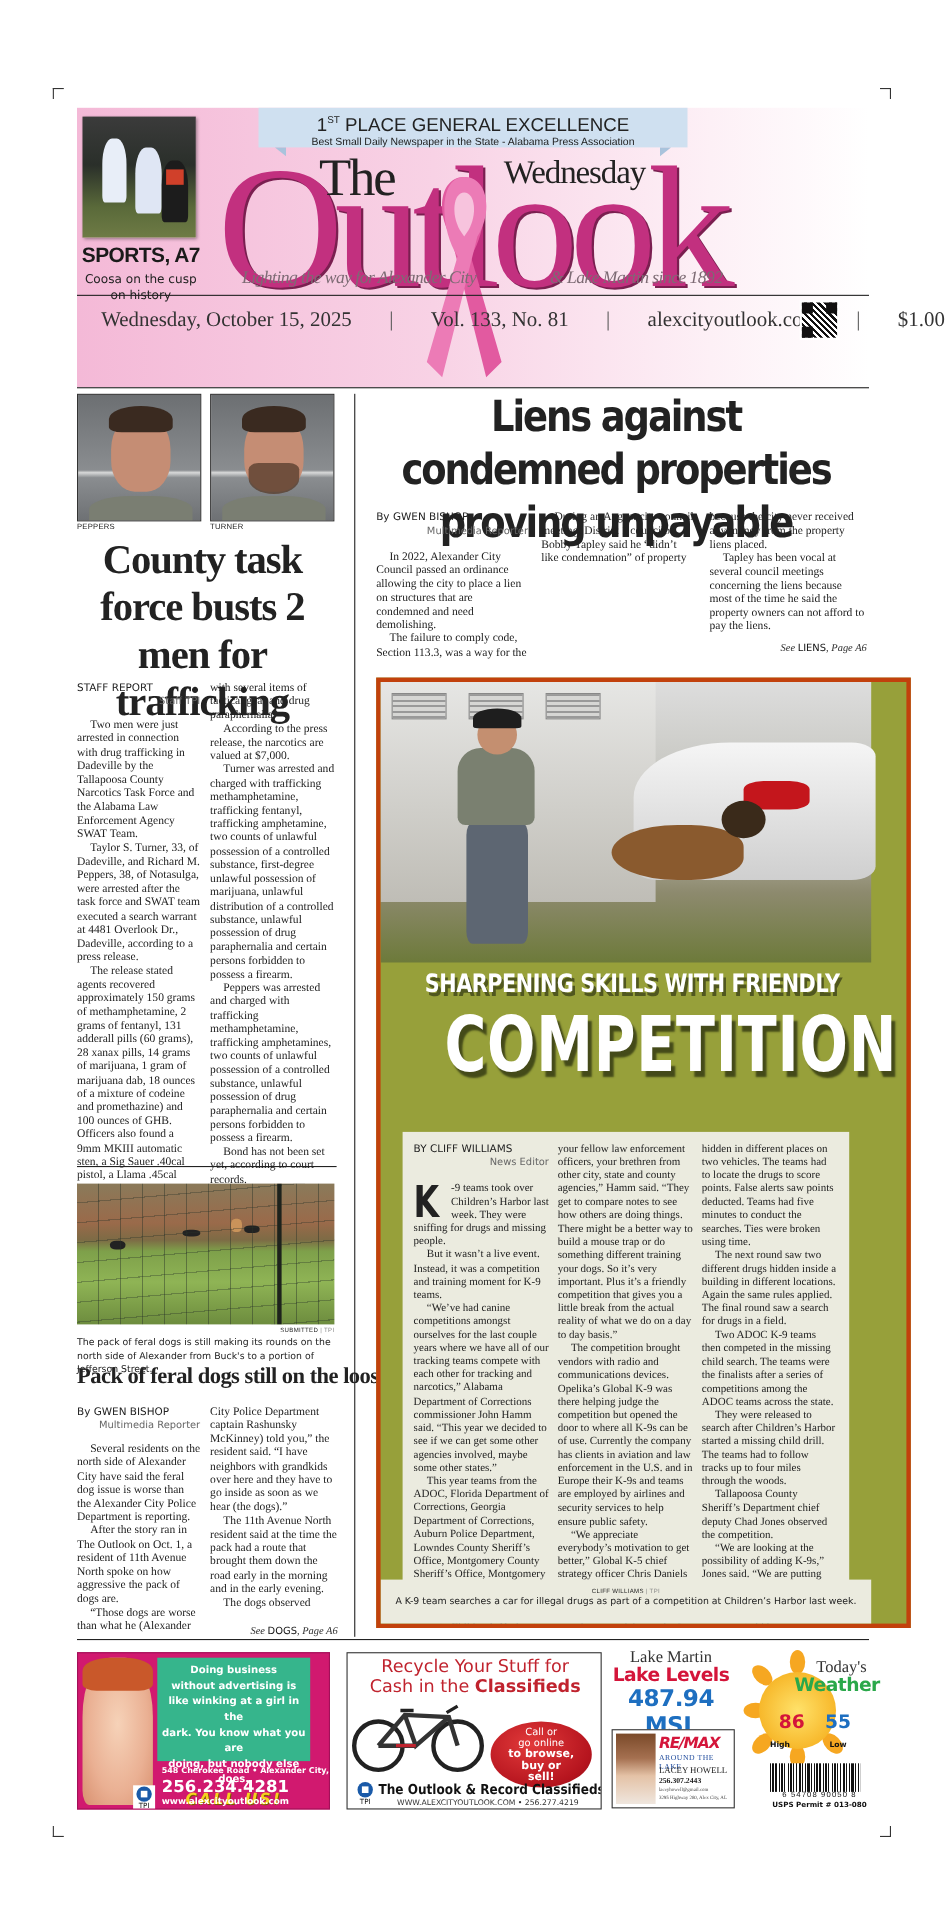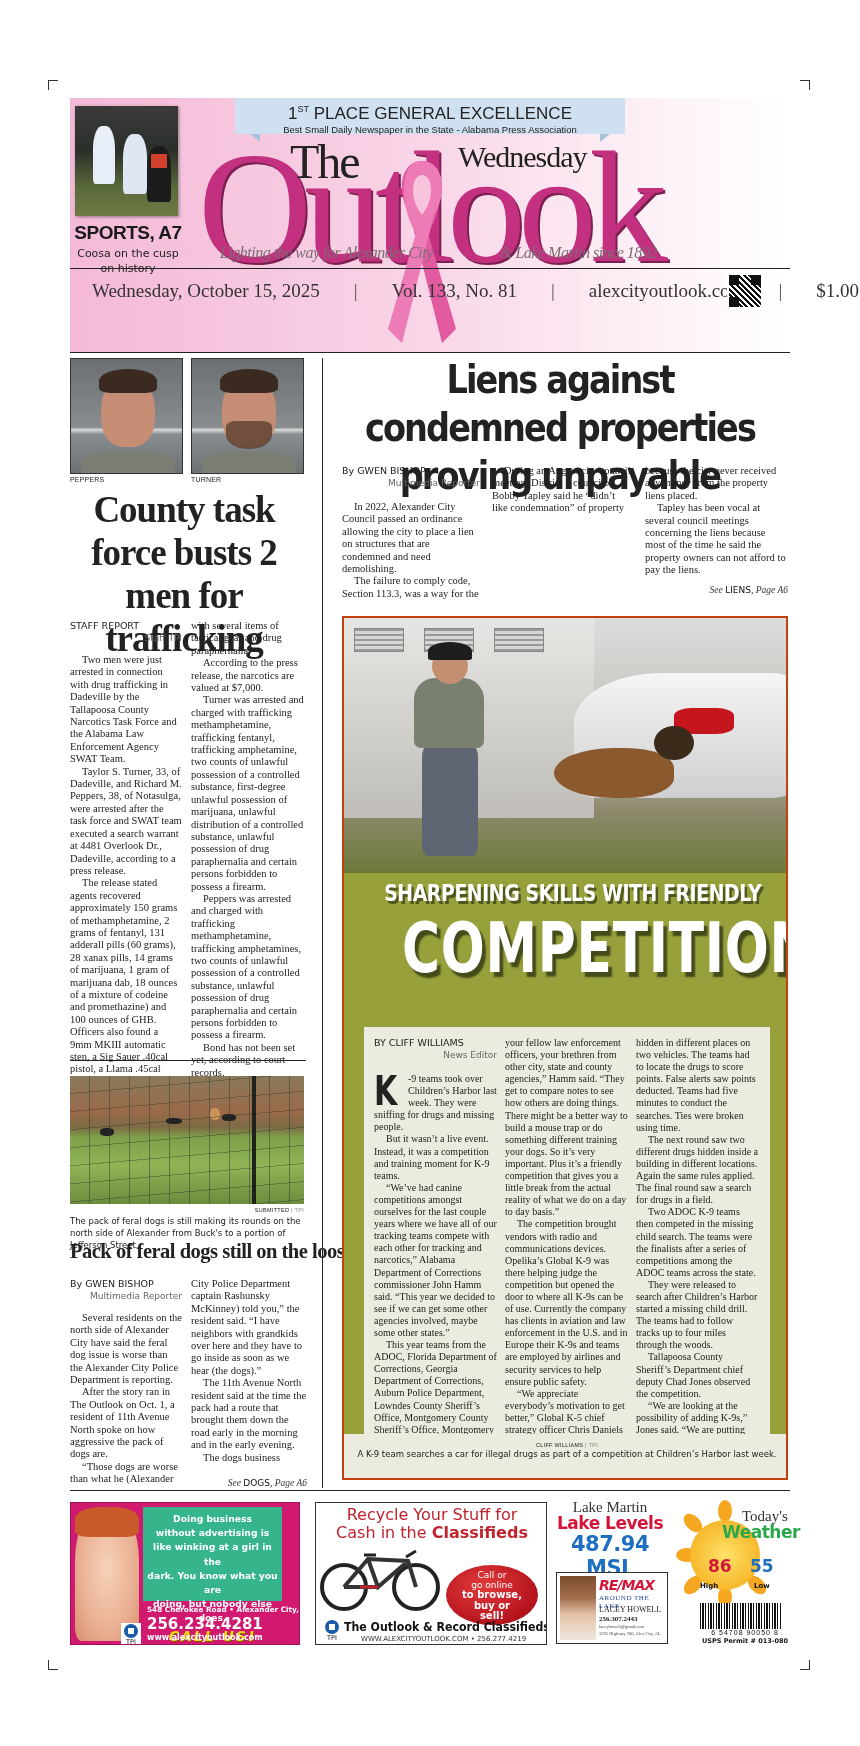--- a/index.html
+++ b/index.html
@@ -85,21 +85,21 @@
   .cutline { font-family: "DejaVu Sans", sans-serif; font-size: 8.5px; line-height: 12px; color: #222; }
   .hl-dogs { position: absolute; left: 70px; top: 1240px; width: 250px; font-family: "Liberation Serif", serif; font-size: 20.5px; color: #222; letter-spacing: -0.5px; white-space: nowrap; }
   .see-ref { font-family: "Liberation Serif", serif; font-style: italic; font-size: 9.5px; color: #333; text-align: right; }
   .see-ref b { font-family: "DejaVu Sans", sans-serif; font-style: normal; font-weight: normal; font-size: 9px; color: #111; }
 
   
   .hl-liens { position: absolute; left: 330px; top: 356px; width: 460px; text-align: center;
     font-family: "DejaVu Sans", sans-serif; font-weight: bold; font-size: 39px; line-height: 48px; color: #222; letter-spacing: -2.2px; transform: scaleX(0.86); transform-origin: center top; }
 
   
-  .feature { position: absolute; left: 342px; top: 616px; width: 446px; height: 864px; border: 2px solid #c2410c; background: #97a03a; overflow: hidden; }
+  .feature { position: absolute; left: 342px; top: 616px; width: 486px; height: 864px; border: 4px solid #c2410c; background: #97a03a; overflow: hidden; }
   .feat-photo { position: absolute; left: 0; top: 0; width: 446px; height: 255px;
     background: linear-gradient(180deg, #ddd 0%, #c9c9c4 30%, #b7b4a8 55%, #8d8a6e 75%, #6d7a3a 100%); }
   .trailer { position: absolute; left: 0; top: 0; width: 250px; height: 200px; background: linear-gradient(180deg,#e6e6e4,#bfbdb6); }
   .trailer .vent { position: absolute; top: 10px; width: 50px; height: 24px; background: repeating-linear-gradient(180deg,#999 0 2px,#d6d6d4 2px 5px); border: 1px solid #888; }
   .car { position: absolute; left: 230px; top: 55px; width: 220px; height: 125px; border-radius: 40% 10% 10% 10%; background: linear-gradient(180deg,#f5f5f5,#cfcfcf); }
   .taillight { position: absolute; left: 330px; top: 90px; width: 60px; height: 26px; border-radius: 30%; background: #c4161c; }
   .officer-body { position: absolute; left: 70px; top: 60px; width: 70px; height: 70px; border-radius: 30% 30% 10% 10%; background: #7a8070; }
   .officer-head { position: absolute; left: 88px; top: 30px; width: 36px; height: 36px; border-radius: 50%; background: #c48f70; }
   .officer-cap { position: absolute; left: 84px; top: 24px; width: 44px; height: 18px; border-radius: 50% 50% 10% 10%; background: #1e1e1e; }
   .officer-legs { position: absolute; left: 78px; top: 128px; width: 56px; height: 110px; background: #5d6672; border-radius: 10%; }
@@ -278,21 +278,21 @@
   <div class="col-text" style="margin-top:10px;">
     <p>Several residents on the north side of Alexander City have said the feral dog issue is worse than the Alexander City Police Department is reporting.</p>
     <p>After the story ran in The Outlook on Oct. 1, a resident of 11th Avenue North spoke on how aggressive the pack of dogs are.</p>
     <p>“Those dogs are worse than what he (Alexander</p>
   </div>
 </div>
 <div style="position:absolute;left:191px;top:1278px;width:116px;">
   <div class="col-text">
     <p class="noind">City Police Department captain Rashunsky McKinney) told you,” the resident said. “I have neighbors with grandkids over here and they have to go inside as soon as we hear (the dogs).”</p>
     <p>The 11th Avenue North resident said at the time the pack had a route that brought them down the road early in the morning and in the early evening.</p>
-    <p>The dogs business</p>
+    <p>The dogs observed</p>
   </div>
   <div class="see-ref" style="margin-top:14px;">
     <span>See</span> <b>DOGS</b><span>, Page A6</span>
   </div>
 </div>
 
 <div class="vrule"></div>
 
 <h1 class="hl-liens">Liens against condemned properties proving unpayable</h1>
 <div style="position:absolute;left:342px;top:465px;width:138px;">

